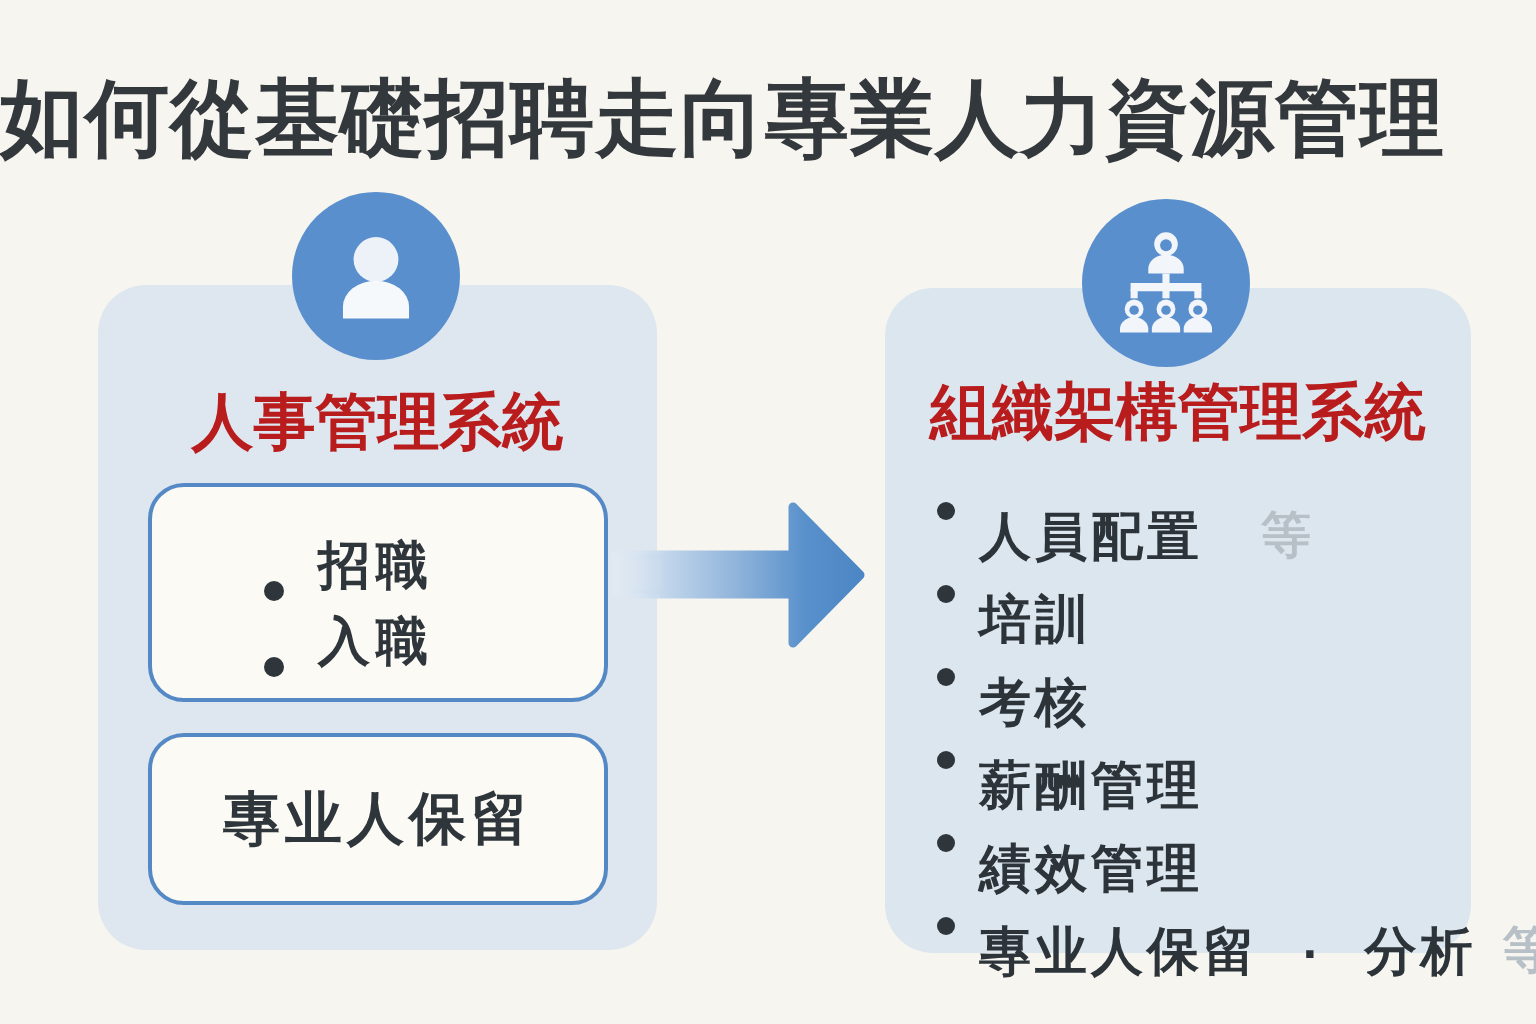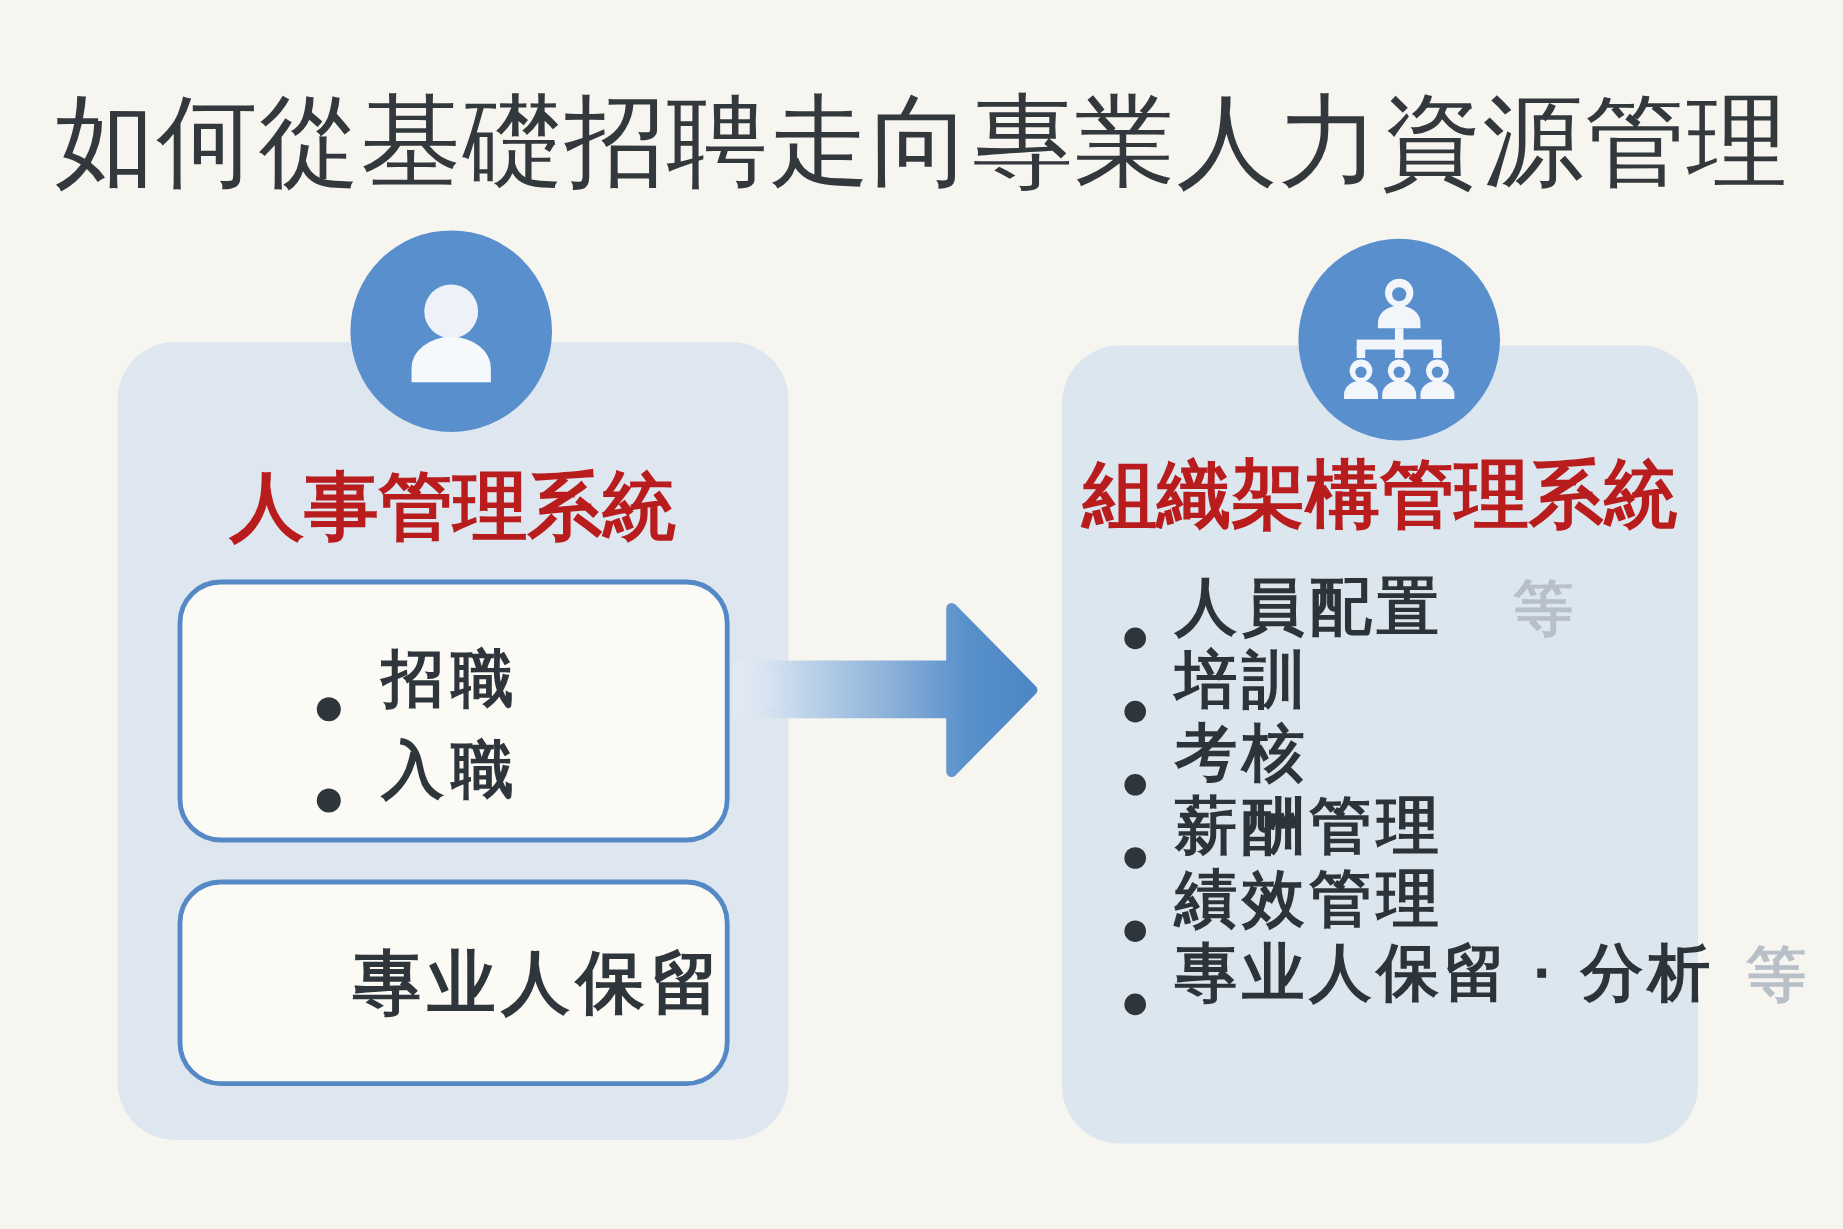--- a/index.html
+++ b/index.html
@@ -9,35 +9,35 @@
     background: #f7f5ef;
     position: relative;
     overflow: hidden;
     color: #31383d;
   }
   .stage { position: absolute; inset: 0; }
 
   .title {
     position: absolute;
     left: 0; right: 0; top: 62px;
-    text-align: center;
+    text-align: left;
     font-size: 84px;
-    font-weight: 400;
+    font-weight: 700;
     letter-spacing: 1px;
     color: #33383d;
     white-space: nowrap;
   }
 
   .panel {
     position: absolute;
     background: #dee7f0;
     border-radius: 48px;
   }
   .panel.left  { left: 98px;  top: 285px; width: 559px; height: 665px; }
-  .panel.right { left: 885px; top: 288px; width: 530px; height: 665px; background: #dce6ef; }
+  .panel.right { left: 885px; top: 288px; width: 586px; height: 665px; background: #dce6ef; font-family: Liberation Mono, monospace; }
 
   .icon-circle {
     position: absolute;
     width: 168px; height: 168px;
     border-radius: 50%;
     background: #5a8fce;
     display: flex; align-items: center; justify-content: center;
     z-index: 3;
   }
   .icon-circle.left  { left: 292px;  top: 192px; }
@@ -57,21 +57,21 @@
   .panel.right .panel-header { top: 82px; }
 
   .inner-box {
     position: absolute;
     left: 50px; width: 460px;
     background: #fcfaf5;
     border: 4px solid #5589c5;
     border-radius: 36px;
   }
   .inner-box.box1 { top: 198px; height: 219px; padding: 38px 0 0 112px; }
-  .inner-box.box2 { top: 448px; height: 172px; display: flex; align-items: center; justify-content: flex-end; }
+  .inner-box.box2 { top: 448px; height: 172px; display: flex; align-items: center; justify-content: center; }
 
   .box-line {
     display: flex; align-items: flex-end;
     height: 76px;
     font-size: 52px;
     font-weight: 700;
     color: #2e363c;
     letter-spacing: 6px;
   }
   .dot {
@@ -97,27 +97,28 @@
   }
   .arrow-wrap svg { width: 100%; height: 100%; display: block; }
 
   .rp-list {
     position: absolute;
     left: 52px; top: 192px;
     width: 480px;
     list-style: none;
   }
   .rp-row {
-    display: flex; align-items: flex-end;
+    display: flex; align-items: flex-start;
     height: 61px;
     font-size: 52px;
     font-weight: 700;
     color: #2c343a;
     letter-spacing: 4px;
     white-space: nowrap;
+    margin-top: 22px;
   }
   .rp-row .dot { width: 18px; height: 18px; margin-right: 24px; }
   .suffix {
     color: #b7bfc7;
     font-size: 50px;
     font-weight: 700;
     margin-left: 58px;
     letter-spacing: 0;
   }
   .rp-row:last-child .suffix { margin-left: 26px; }

